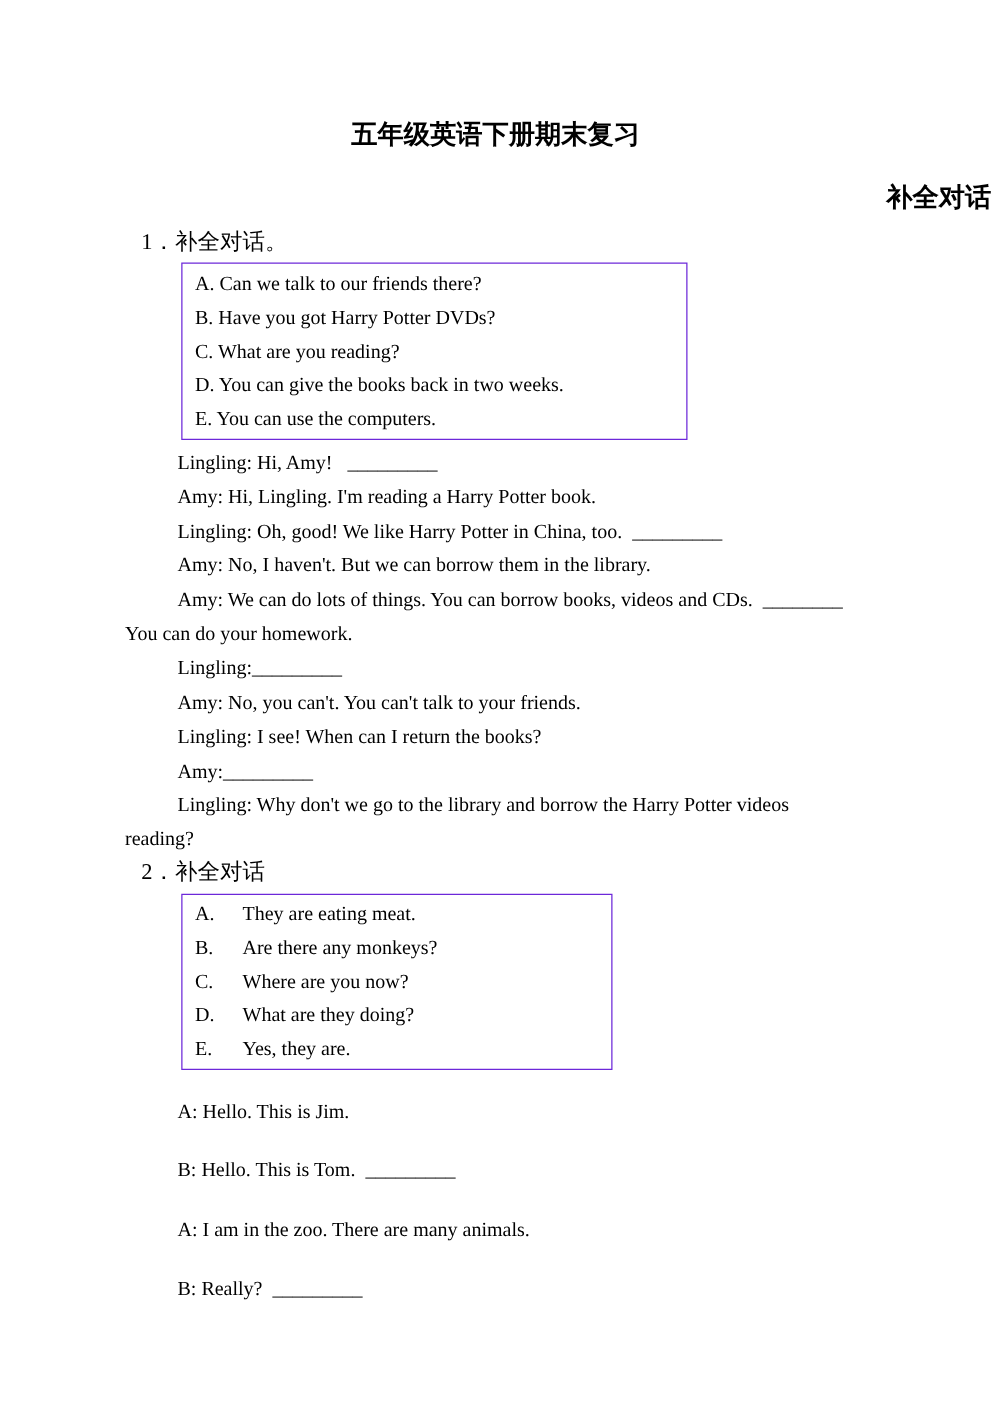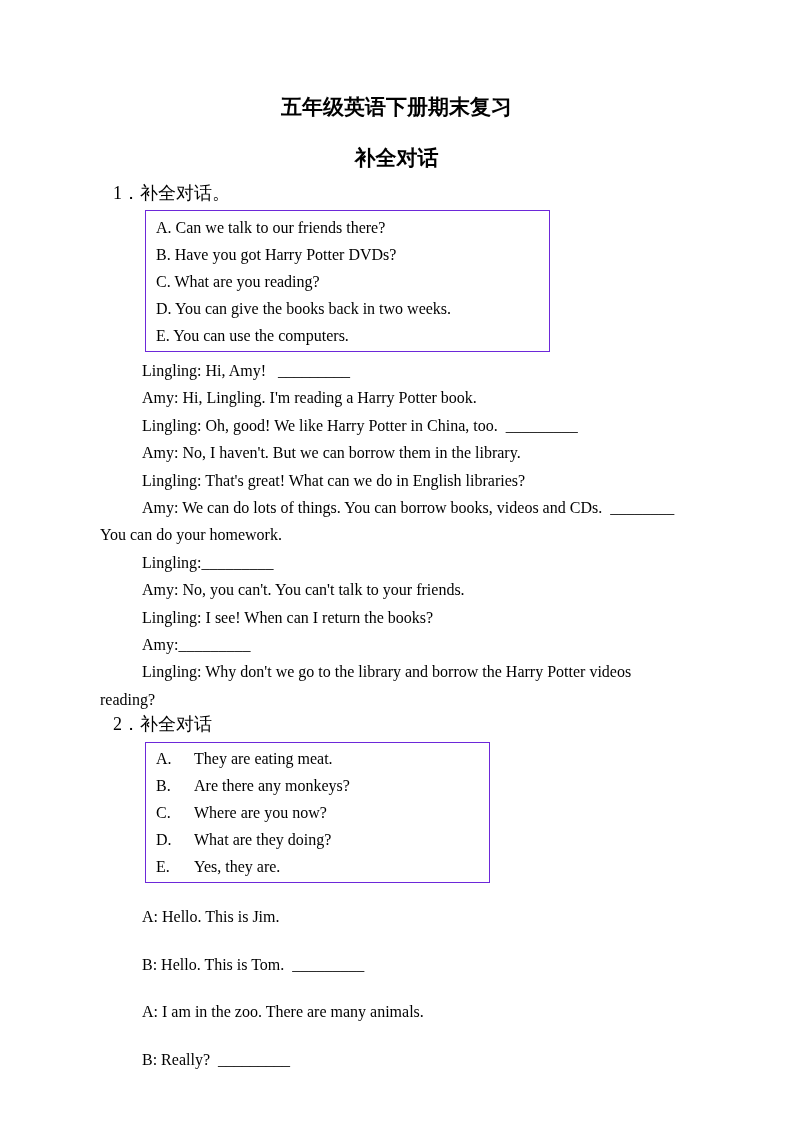--- a/index.html
+++ b/index.html
@@ -17,21 +17,21 @@
   }
   .title {
     padding-top: 95px;
     text-align: center;
     font-size: 21px;
     font-weight: bold;
     line-height: 24px;
   }
   .subtitle {
     margin-top: 27px;
-    text-align: center;
+    text-align: right;
     font-size: 21px;
     font-weight: bold;
     line-height: 24px;
   }
   .sec-heading {
     margin-left: 113px;
     font-size: 18px;
     line-height: 22px;
     white-space: pre;
   }
@@ -80,21 +80,20 @@
     <div class="opt">C. What are you reading?</div>
     <div class="opt">D. You can give the books back in two weeks.</div>
     <div class="opt">E. You can use the computers.</div>
   </div>
 
   <div class="dialogue">
     <div class="line indent">Lingling: Hi, Amy!   _________</div>
     <div class="line indent">Amy: Hi, Lingling. I'm reading a Harry Potter book.</div>
     <div class="line indent">Lingling: Oh, good! We like Harry Potter in China, too.  _________</div>
     <div class="line indent">Amy: No, I haven't. But we can borrow them in the library.</div>
-    <div class="line indent">Lingling: That's great! What can we do in English libraries?</div>
     <div class="line indent">Amy: We can do lots of things. You can borrow books, videos and CDs.  ________</div>
     <div class="line">You can do your homework.</div>
     <div class="line indent">Lingling:_________</div>
     <div class="line indent">Amy: No, you can't. You can't talk to your friends.</div>
     <div class="line indent">Lingling: I see! When can I return the books?</div>
     <div class="line indent">Amy:_________</div>
     <div class="line indent">Lingling: Why don't we go to the library and borrow the Harry Potter videos</div>
     <div class="line">reading?</div>
   </div>
 

